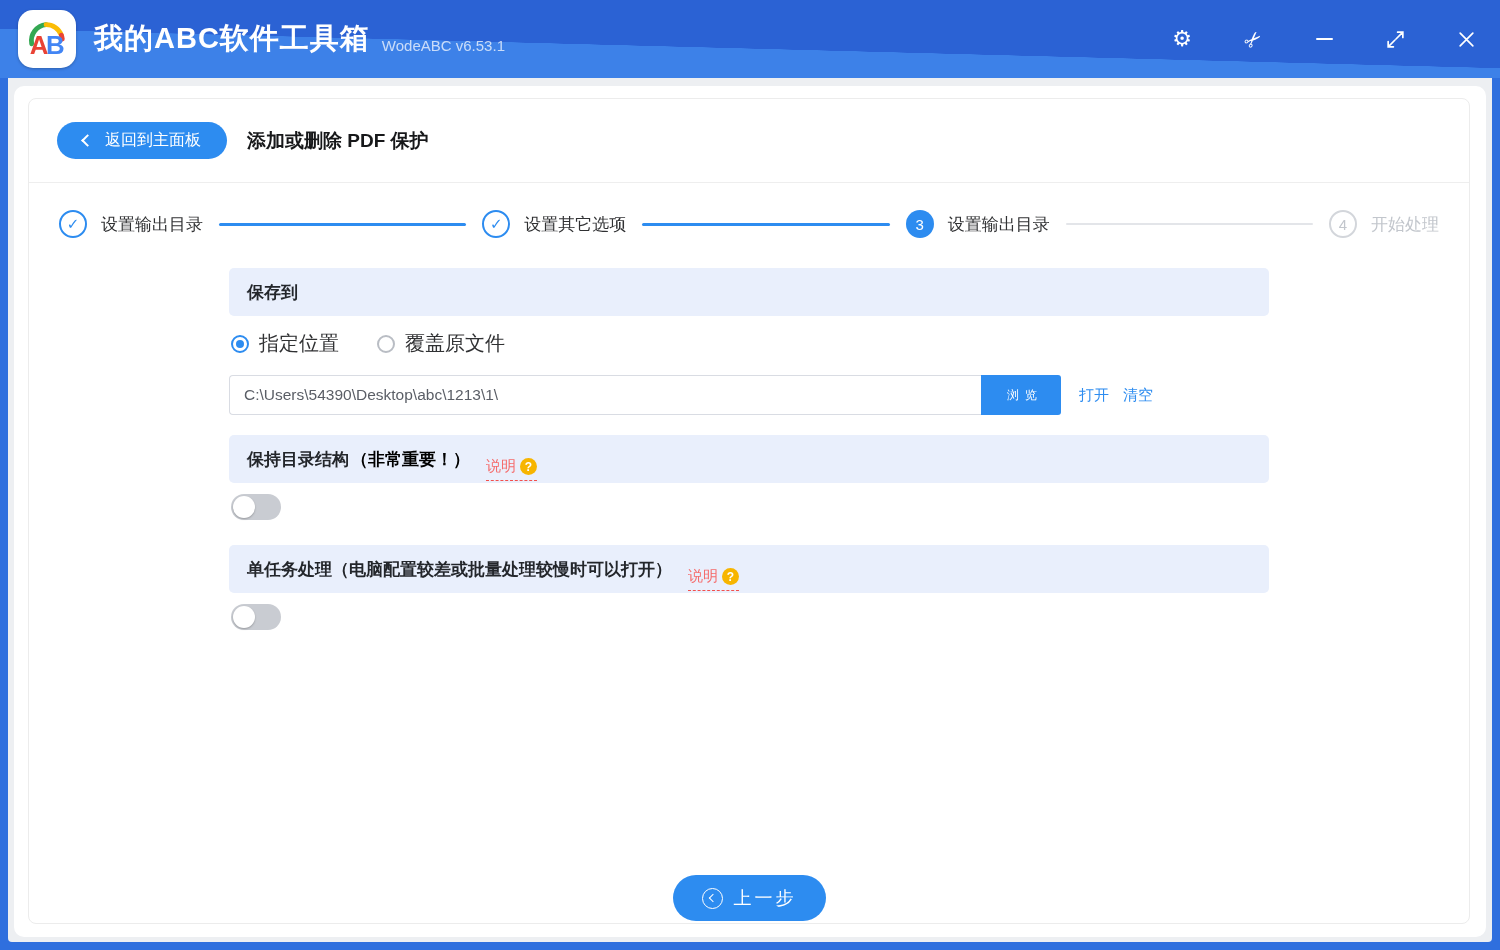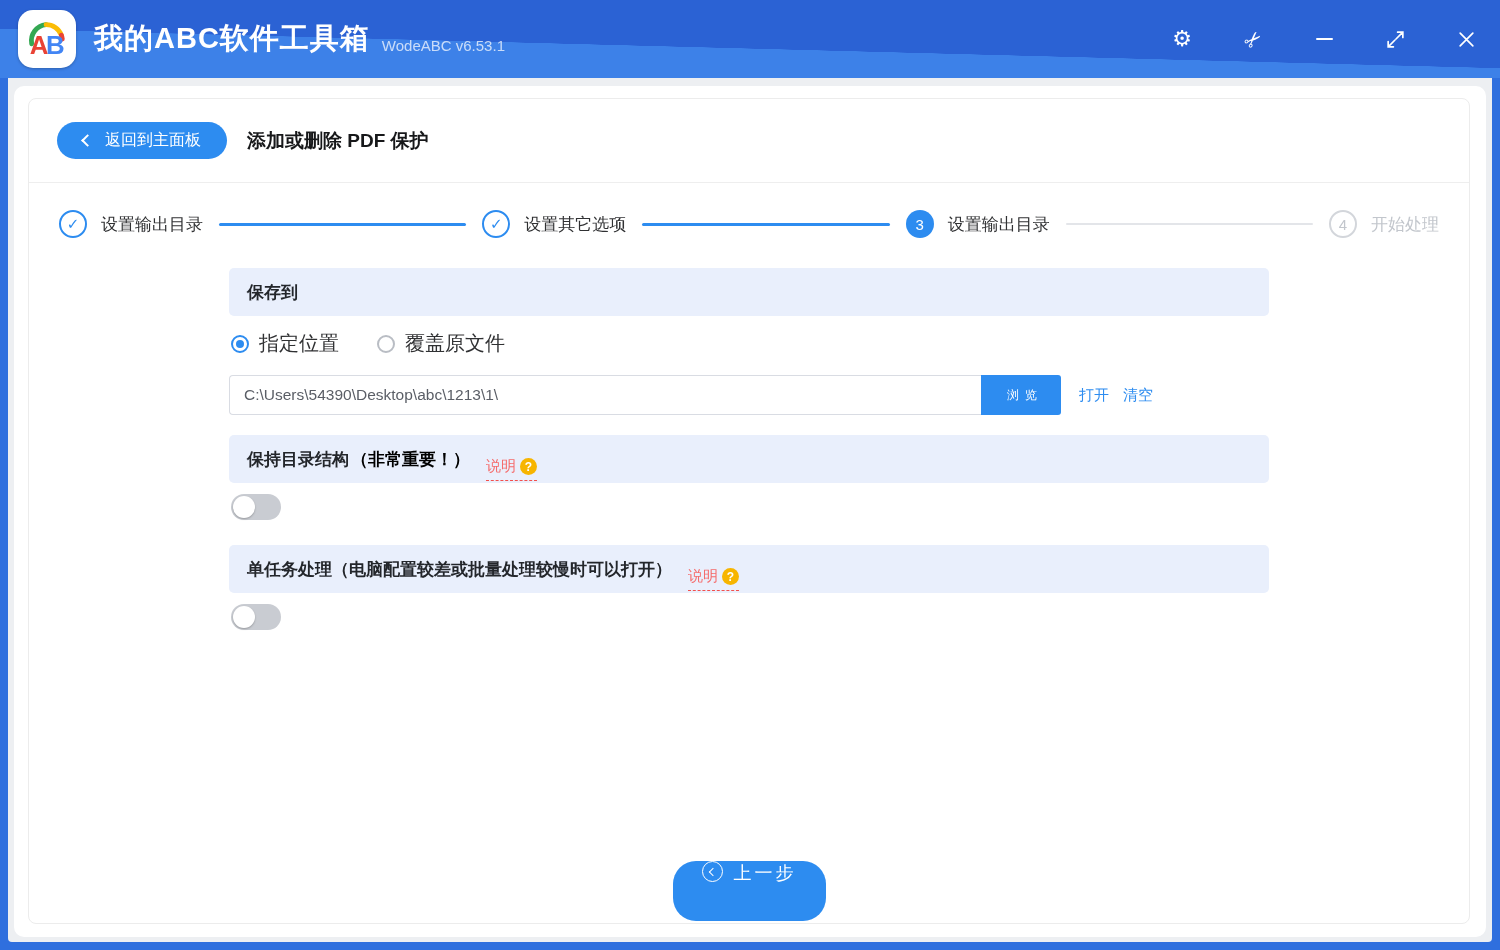--- a/index.html
+++ b/index.html
@@ -87,22 +87,22 @@
   .text-link + .text-link { margin-left:14px; }
 
   .opt-block { margin-top:8px; }
   .switch { width:50px; height:26px; border-radius:13px; background:#c9ccd2; position:relative;
     margin:11px 0 17px 2px; cursor:pointer; }
   .switch .knob { position:absolute; left:2px; top:2px; width:22px; height:22px; border-radius:50%;
     background:#fff; box-shadow:0 1px 2px rgba(0,0,0,.25); }
 
   
   .footer { margin-top:auto; display:flex; justify-content:center; gap:30px; padding-bottom:2px; }
-  .nav-btn { width:153px; height:60px; border-radius:23px; background:#2d8cf0; border:none;
-    color:#fff; font-size:18px; display:flex; align-items:flex-start; justify-content:center; gap:11px;
+  .nav-btn { width:153px; height:46px; border-radius:23px; background:#2d8cf0; border:none;
+    color:#fff; font-size:18px; display:flex; align-items:center; justify-content:center; gap:11px;
     cursor:pointer; font-family:inherit; letter-spacing:3px; }
   .circ { width:21px; height:21px; border:1.6px solid #fff; border-radius:50%; flex:0 0 auto;
     display:flex; align-items:center; justify-content:center; }
   .chev { width:6px; height:6px; border-left:1.8px solid #fff; border-bottom:1.8px solid #fff; }
   .chev.l { transform:rotate(45deg); margin-left:2px; }
   .chev.r { transform:rotate(225deg); margin-right:2px; }
 </style>
 </head>
 <body>
 

